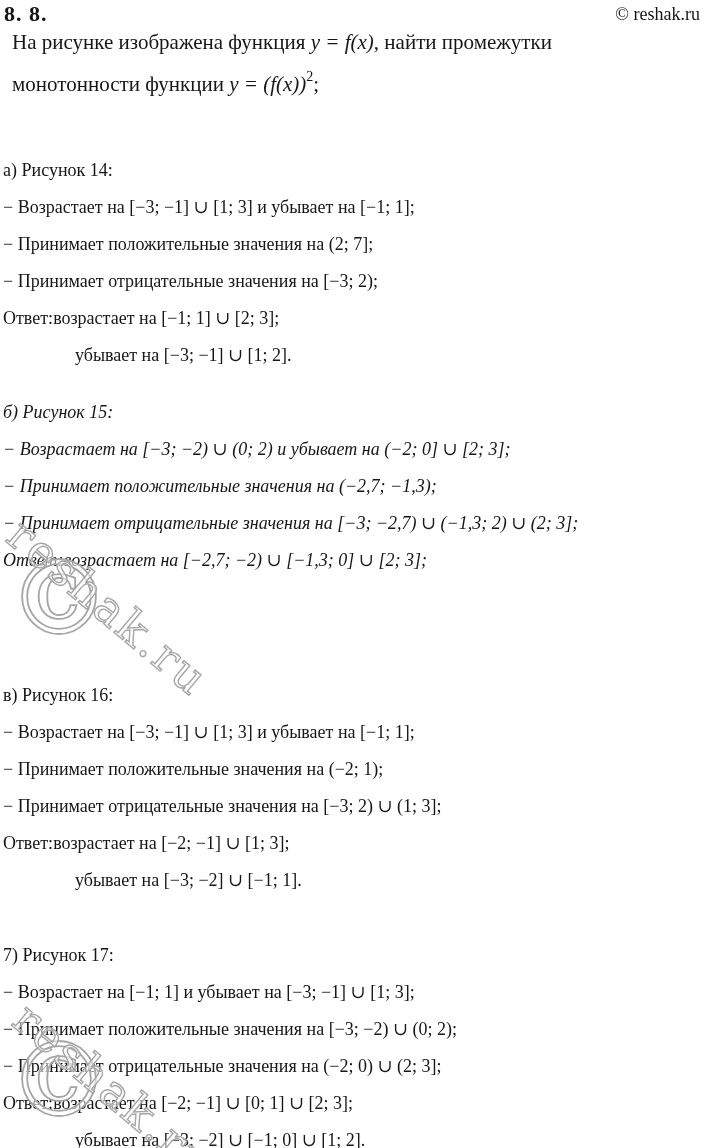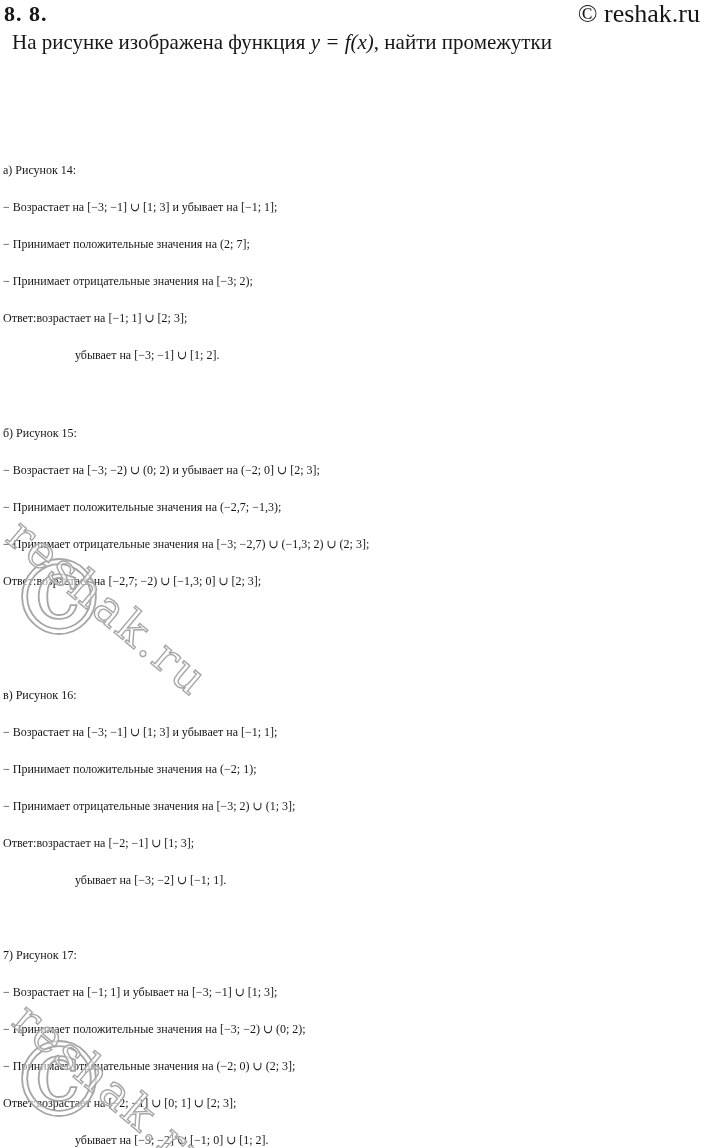--- a/index.html
+++ b/index.html
@@ -23,21 +23,21 @@
     top: 1px;
     left: 4px;
     right: 5px;
     display: flex;
     justify-content: space-between;
     align-items: flex-start;
     font-size: 22px;
     line-height: 26px;
   }
   .problem-number { font-weight: bold; letter-spacing: 1px; }
-  .site-credit { font-size: 26px; }
+  .site-credit { font-size: 18px; }
 
   
   .problem {
     position: absolute;
     top: 21px;
     left: 12px;
     right: 0;
     font-size: 21px;
   }
   .problem p { margin: 0; line-height: 42px; }
@@ -48,25 +48,25 @@
     line-height: 0;
     position: relative;
     top: -2px;
   }
 
   
   .sec {
     position: absolute;
     left: 3px;
     right: 0;
-    font-size: 12px;
+    font-size: 18px;
   }
   .sec p { margin: 0; line-height: 37px; height: 37px; white-space: nowrap; }
   .sec-a { top: 152px; }
-  .sec-b { top: 415px; }
+  .sec-b { top: 394px; font-style: italic; }
   .sec-v { top: 677px; }
   .sec-g { top: 937px; }
   .answer-label { }
   .indent { padding-left: 72px; }
 
   
   .wm {
     position: absolute;
     pointer-events: none;
     z-index: 5;
@@ -86,20 +86,21 @@
 
 <div class="page">
 
   <div class="header">
     <span class="problem-number">8. 8.</span>
     <span class="site-credit">© reshak.ru</span>
   </div>
 
   <div class="problem">
     <p><span>На рисунке изображена функция </span><span class="math">y = f(x)</span><span>, найти промежутки</span></p>
+    <p><span>монотонности функции </span><span class="math">y = (f(x))</span><sup>2</sup><span>;</span></p>
   </div>
 
   <section class="sec sec-a">
     <p>а) Рисунок 14:</p>
     <p>− Возрастает на [−3; −1] ∪ [1; 3] и убывает на [−1; 1];</p>
     <p>− Принимает положительные значения на (2; 7];</p>
     <p>− Принимает отрицательные значения на [−3; 2);</p>
     <p><span class="answer-label">Ответ:</span><span>возрастает на [−1; 1] ∪ [2; 3];</span></p>
     <p class="indent">убывает на [−3; −1] ∪ [1; 2].</p>
   </section>

